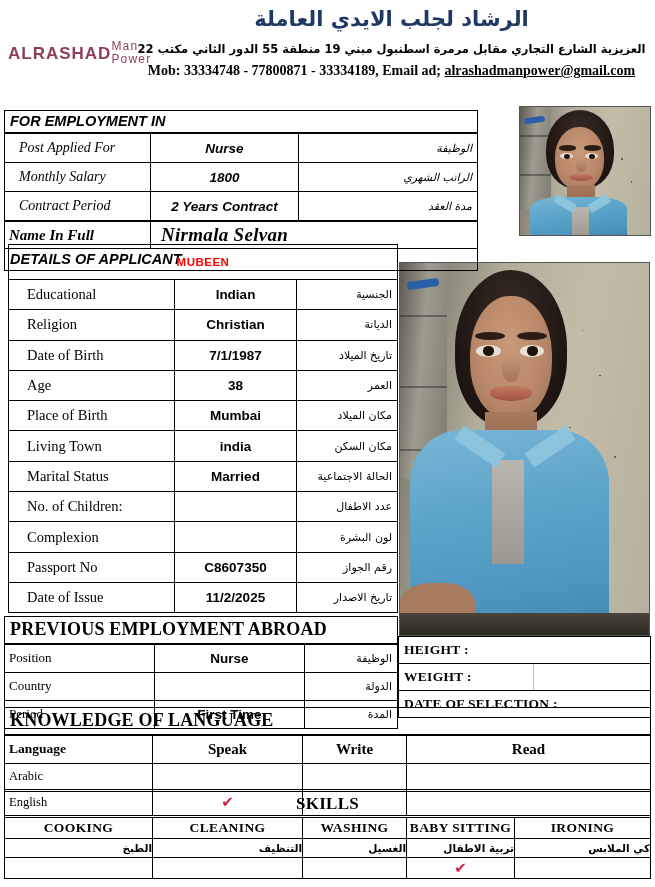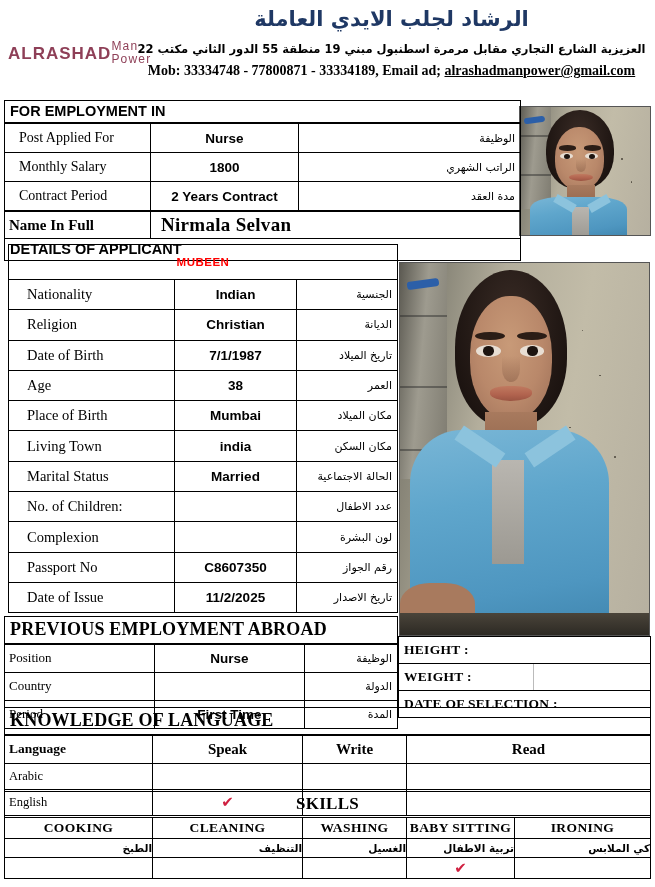--- a/index.html
+++ b/index.html
@@ -197,21 +197,21 @@
     <div class="ph-collarL" style="left:22%;top:47%;width:20%;height:4.5%;transform:rotate(34deg);"></div>
     <div class="ph-collarR" style="left:50%;top:47%;width:20%;height:4.5%;transform:rotate(-34deg);"></div>
     <div class="ph-arm" style="left:0%;top:86%;width:30%;height:14%;border-radius:40% 40% 0 0;"></div>
     <div class="ph-table"></div>
     <div class="ph-dot" style="left:73%;top:18%;"></div>
     <div class="ph-dot" style="left:80%;top:30%;"></div>
     <div class="ph-dot" style="left:68%;top:44%;"></div>
     <div class="ph-dot" style="left:86%;top:52%;"></div>
   </div>
 
-  <div style="position:absolute;left:4px;top:100px;width:517px;">
+  <div style="position:absolute;left:4px;top:110px;width:474px;font-style:italic;">
     <div class="band">FOR EMPLOYMENT IN</div>
     <table class="emp-table frame" style="border-top:none;">
       <colgroup>
           <col style="width:146px">
           <col style="width:148px">
           <col>
         </colgroup>
       <tbody>
           <tr>
             <td class="lbl ">Post Applied For</td>
@@ -254,21 +254,21 @@
     </tbody>
       </table>
     <table class="det-table" style="border:1px solid #000;">
       <colgroup>
           <col style="width:166px">
           <col style="width:122px">
           <col>
         </colgroup>
       <tbody>
           <tr>
-            <td class="lbl ">Nationality</td>
+            <td class="lbl ">Educational</td>
             <td class="val">Indian</td>
             <td class="ar">الجنسية</td>
           </tr>
           <tr>
             <td class="lbl ">Religion</td>
             <td class="val">Christian</td>
             <td class="ar">الديانة</td>
           </tr>
           <tr>
             <td class="lbl ">Date of Birth</td>

